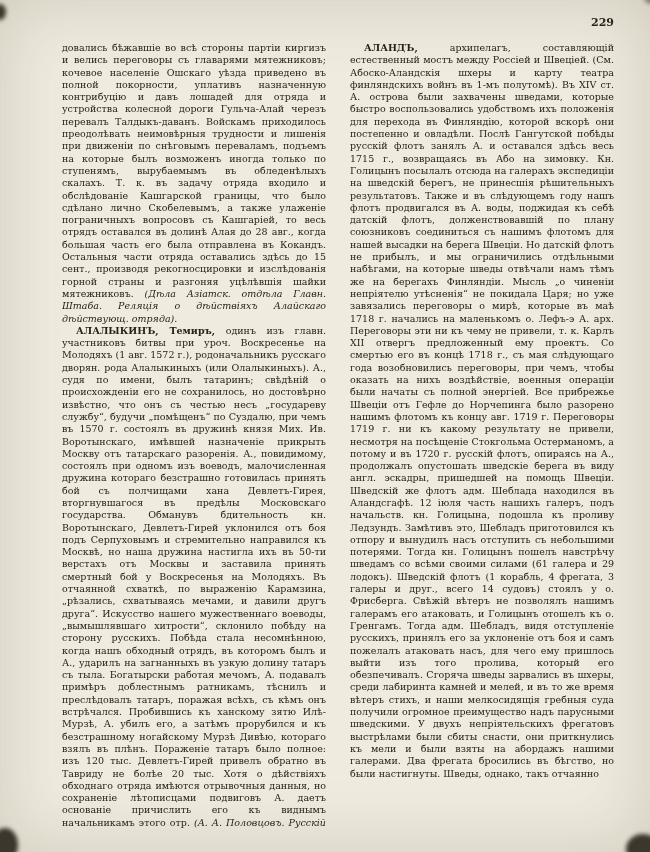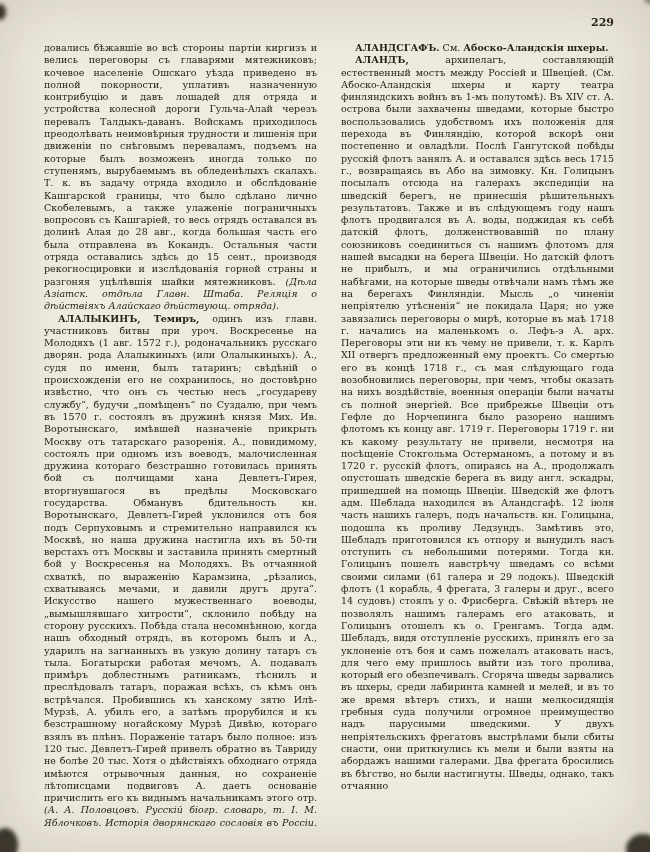--- a/index.html
+++ b/index.html
@@ -26,21 +26,21 @@
   .header { position: relative; height: 16px; margin-bottom: 10px; }
   .running-title {
     display: block; text-align: center;
     font-weight: bold; font-size: 11.5px; letter-spacing: .4px;
   }
   .pagenum {
     position: absolute; right: 0; top: 0;
     font-weight: bold; font-size: 11px;
   }
 
-  .columns { display: flex; gap: 24px; height: 786px; overflow: hidden; }
+  .columns { display: flex; gap: 24px; height: 786px; overflow: hidden; margin-left: 18px; }
   .col { flex: 1 1 0; font-size: 9.5px; line-height: 12.3px; text-align: justify; }
   p.para { text-indent: 14px; }
   p.cont { text-indent: 0; }
   .lead { font-weight: bold; }
   .see-target { font-weight: bold; }
   .cite { font-style: italic; }
 </style>
 </head>
 <body>
 
@@ -51,21 +51,20 @@
   </div>
 
   <div class="columns">
 
     <div class="col">
       <p class="para cont"><span>довались бѣжавшіе во всѣ стороны партіи киргизъ и велись переговоры съ главарями мятежниковъ; кочевое населеніе Ошскаго уѣзда приведено въ полной покорности, уплативъ назначенную контрибуцію и давъ лошадей для отряда и устройства колесной дороги Гульча-Алай черезъ перевалъ Талдыкъ-даванъ. Войскамъ приходилось преодолѣвать неимовѣрныя трудности и лишенія при движеніи по снѣговымъ переваламъ, подъемъ на которые былъ возможенъ иногда только по ступенямъ, вырубаемымъ въ обледенѣлыхъ скалахъ. Т. к. въ задачу отряда входило и обслѣдованіе Кашгарской границы, что было сдѣлано лично Скобелевымъ, а также улаженіе пограничныхъ вопросовъ съ Кашгаріей, то весь отрядъ оставался въ долинѣ Алая до 28 авг., когда большая часть его была отправлена въ Кокандъ. Остальныя части отряда оставались здѣсь до 15 сент., производя рекогносцировки и изслѣдованія горной страны и разгоняя уцѣлѣвшія шайки мятежниковъ.</span> <i class="cite">(Дѣла Азіатск. отдѣла Главн. Штаба. Реляція о дѣйствіяхъ Алайскаго дѣйствующ. отряда).</i></p>
       <p class="para"><b class="lead">АЛАЛЫКИНЪ, Темиръ,</b> <span>одинъ изъ главн. участниковъ битвы при уроч. Воскресенье на Молодяхъ (1 авг. 1572 г.), родоначальникъ русскаго дворян. рода Алалыкиныхъ (или Олалыкиныхъ). А., судя по имени, былъ татаринъ; свѣдѣній о происхожденіи его не сохранилось, но достовѣрно извѣстно, что онъ съ честью несъ „государеву службу“, будучи „помѣщенъ“ по Суздалю, при чемъ въ 1570 г. состоялъ въ дружинѣ князя Мих. Ив. Воротынскаго, имѣвшей назначеніе прикрыть Москву отъ татарскаго разоренія. А., повидимому, состоялъ при одномъ изъ воеводъ, малочисленная дружина котораго безстрашно готовилась принять бой съ полчищами хана Девлетъ-Гирея, вторгнувшагося въ предѣлы Московскаго государства. Обманувъ бдительность кн. Воротынскаго, Девлетъ-Гирей уклонился отъ боя подъ Серпуховымъ и стремительно направился къ Москвѣ, но наша дружина настигла ихъ въ 50-ти верстахъ отъ Москвы и заставила принять смертный бой у Воскресенья на Молодяхъ. Въ отчаянной схваткѣ, по выраженію Карамзина, „рѣзались, схватываясь мечами, и давили другъ друга“. Искусство нашего мужественнаго воеводы, „вымышлявшаго хитрости“, склонило побѣду на сторону русскихъ. Побѣда стала несомнѣнною, когда нашъ обходный отрядъ, въ которомъ былъ и А., ударилъ на загнанныхъ въ узкую долину татаръ съ тыла. Богатырски работая мечомъ, А. подавалъ примѣръ доблестнымъ ратникамъ, тѣснилъ и преслѣдовалъ татаръ, поражая всѣхъ, съ кѣмъ онъ встрѣчался. Пробившись къ ханскому зятю Илѣ-Мурзѣ, А. убилъ его, а затѣмъ прорубился и къ безстрашному ногайскому Мурзѣ Дивѣю, котораго взялъ въ плѣнъ. Пораженіе татаръ было полное: изъ 120 тыс. Девлетъ-Гирей привелъ обратно въ Тавриду не болѣе 20 тыс. Хотя о дѣйствіяхъ обходнаго отряда имѣются отрывочныя данныя, но сохраненіе лѣтописцами подвиговъ А. даетъ основаніе причислить его къ виднымъ начальникамъ этого отр.</span> <i class="cite">(А. А. Половцовъ. Русскій біогр. словарь, т. I. М. Яблочковъ. Исторія дворянскаго сословія въ Россіи. Спб., 1876 г. Спиридовъ. Родословный словарь 1793 г.).</i></p>
     </div>
 
     <div class="col">
-      <p class="para"><b class="lead">АЛАНДСГАФЪ.</b> <span>См.</span> <b class="see-target">Абоско-Аландскія шхеры.</b></p>
       <p class="para"><b class="lead">АЛАНДЪ,</b> <span>архипелагъ, составляющій естественный мостъ между Россіей и Швеціей. (См. Абоско-Аландскія шхеры и карту театра финляндскихъ войнъ въ 1-мъ полутомѣ). Въ XIV ст. А. острова были захвачены шведами, которые быстро воспользовались удобствомъ ихъ положенія для перехода въ Финляндію, которой вскорѣ они постепенно и овладѣли. Послѣ Гангутской побѣды русскій флотъ занялъ А. и оставался здѣсь весь 1715 г., возвращаясь въ Або на зимовку. Кн. Голицынъ посылалъ отсюда на галерахъ экспедиціи на шведскій берегъ, не принесшія рѣшительныхъ результатовъ. Также и въ слѣдующемъ году нашъ флотъ продвигался въ А. воды, поджидая къ себѣ датскій флотъ, долженствовавшій по плану союзниковъ соединиться съ нашимъ флотомъ для нашей высадки на берега Швеціи. Но датскій флотъ не прибылъ, и мы ограничились отдѣльными набѣгами, на которые шведы отвѣчали намъ тѣмъ же на берегахъ Финляндіи. Мысль „о чиненіи непріятелю утѣсненія“ не покидала Царя; но уже завязались переговоры о мирѣ, которые въ маѣ 1718 г. начались на маленькомъ о. Лефъ-э А. арх. Переговоры эти ни къ чему не привели, т. к. Карлъ XII отвергъ предложенный ему проектъ. Со смертью его въ концѣ 1718 г., съ мая слѣдующаго года возобновились переговоры, при чемъ, чтобы оказать на нихъ воздѣйствіе, военныя операціи были начаты съ полной энергіей. Все прибрежье Швеціи отъ Гефле до Норчепинга было разорено нашимъ флотомъ къ концу авг. 1719 г. Переговоры 1719 г. ни къ какому результату не привели, несмотря на посѣщеніе Стокгольма Остерманомъ, а потому и въ 1720 г. русскій флотъ, опираясь на А., продолжалъ опустошать шведскіе берега въ виду англ. эскадры, пришедшей на помощь Швеціи. Шведскій же флотъ адм. Шеблада находился въ Аландсгафѣ. 12 іюля часть нашихъ галеръ, подъ начальств. кн. Голицына, подошла къ проливу Ледзундъ. Замѣтивъ это, Шебладъ приготовился къ отпору и вынудилъ насъ отступить съ небольшими потерями. Тогда кн. Голицынъ пошелъ навстрѣчу шведамъ со всѣми своими силами (61 галера и 29 лодокъ). Шведскій флотъ (1 корабль, 4 фрегата, 3 галеры и друг., всего 14 судовъ) стоялъ у о. Фрисберга. Свѣжій вѣтеръ не позволялъ нашимъ галерамъ его атаковать, и Голицынъ отошелъ къ о. Гренгамъ. Тогда адм. Шебладъ, видя отступленіе русскихъ, принялъ его за уклоненіе отъ боя и самъ пожелалъ атаковать насъ, для чего ему пришлось выйти изъ того пролива, который его обезпечивалъ. Сгоряча шведы зарвались въ шхеры, среди лабиринта камней и мелей, и въ то же время вѣтеръ стихъ, и наши мелкосидящія гребныя суда получили огромное преимущество надъ парусными шведскими. У двухъ непріятельскихъ фрегатовъ выстрѣлами были сбиты снасти, они приткнулись къ мели и были взяты на абордажъ нашими галерами. Два фрегата бросились въ бѣгство, но были настигнуты. Шведы, однако, такъ отчаянно</span></p>
     </div>
 
   </div>
 
   <div class="artifact tl"></div>
   <div class="artifact tr"></div>
   <div class="artifact bl"></div>
   <div class="artifact br"></div>
   <div class="vignette"></div>

